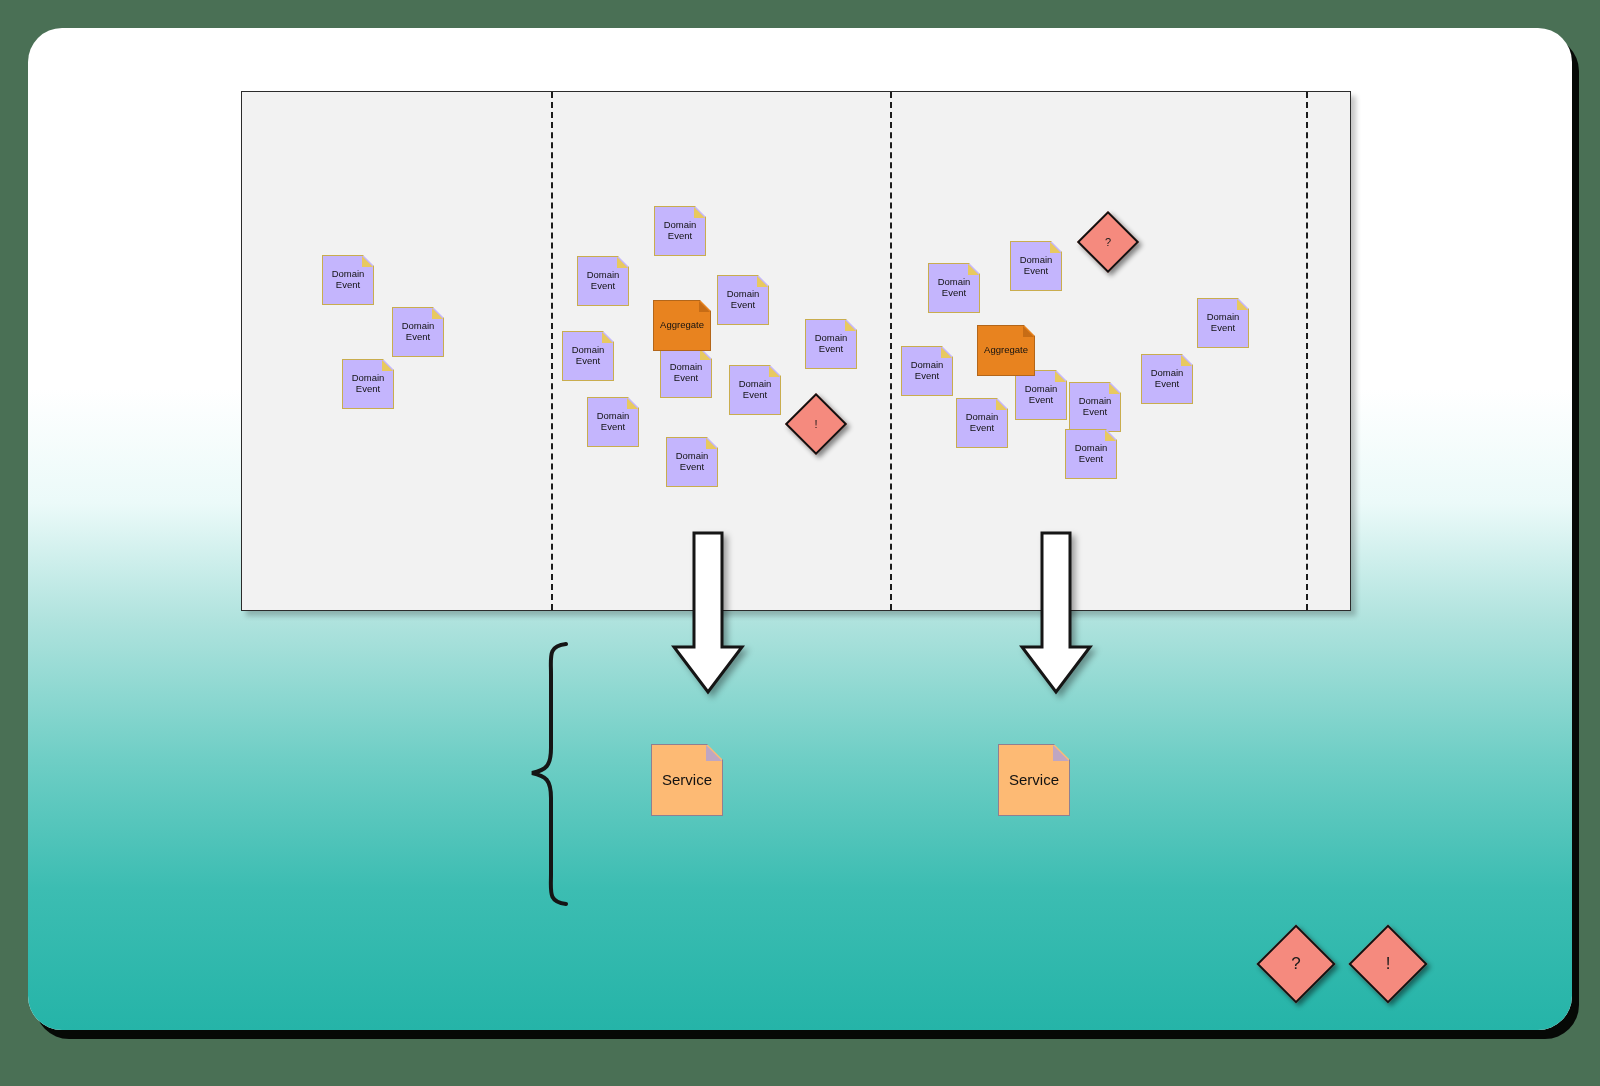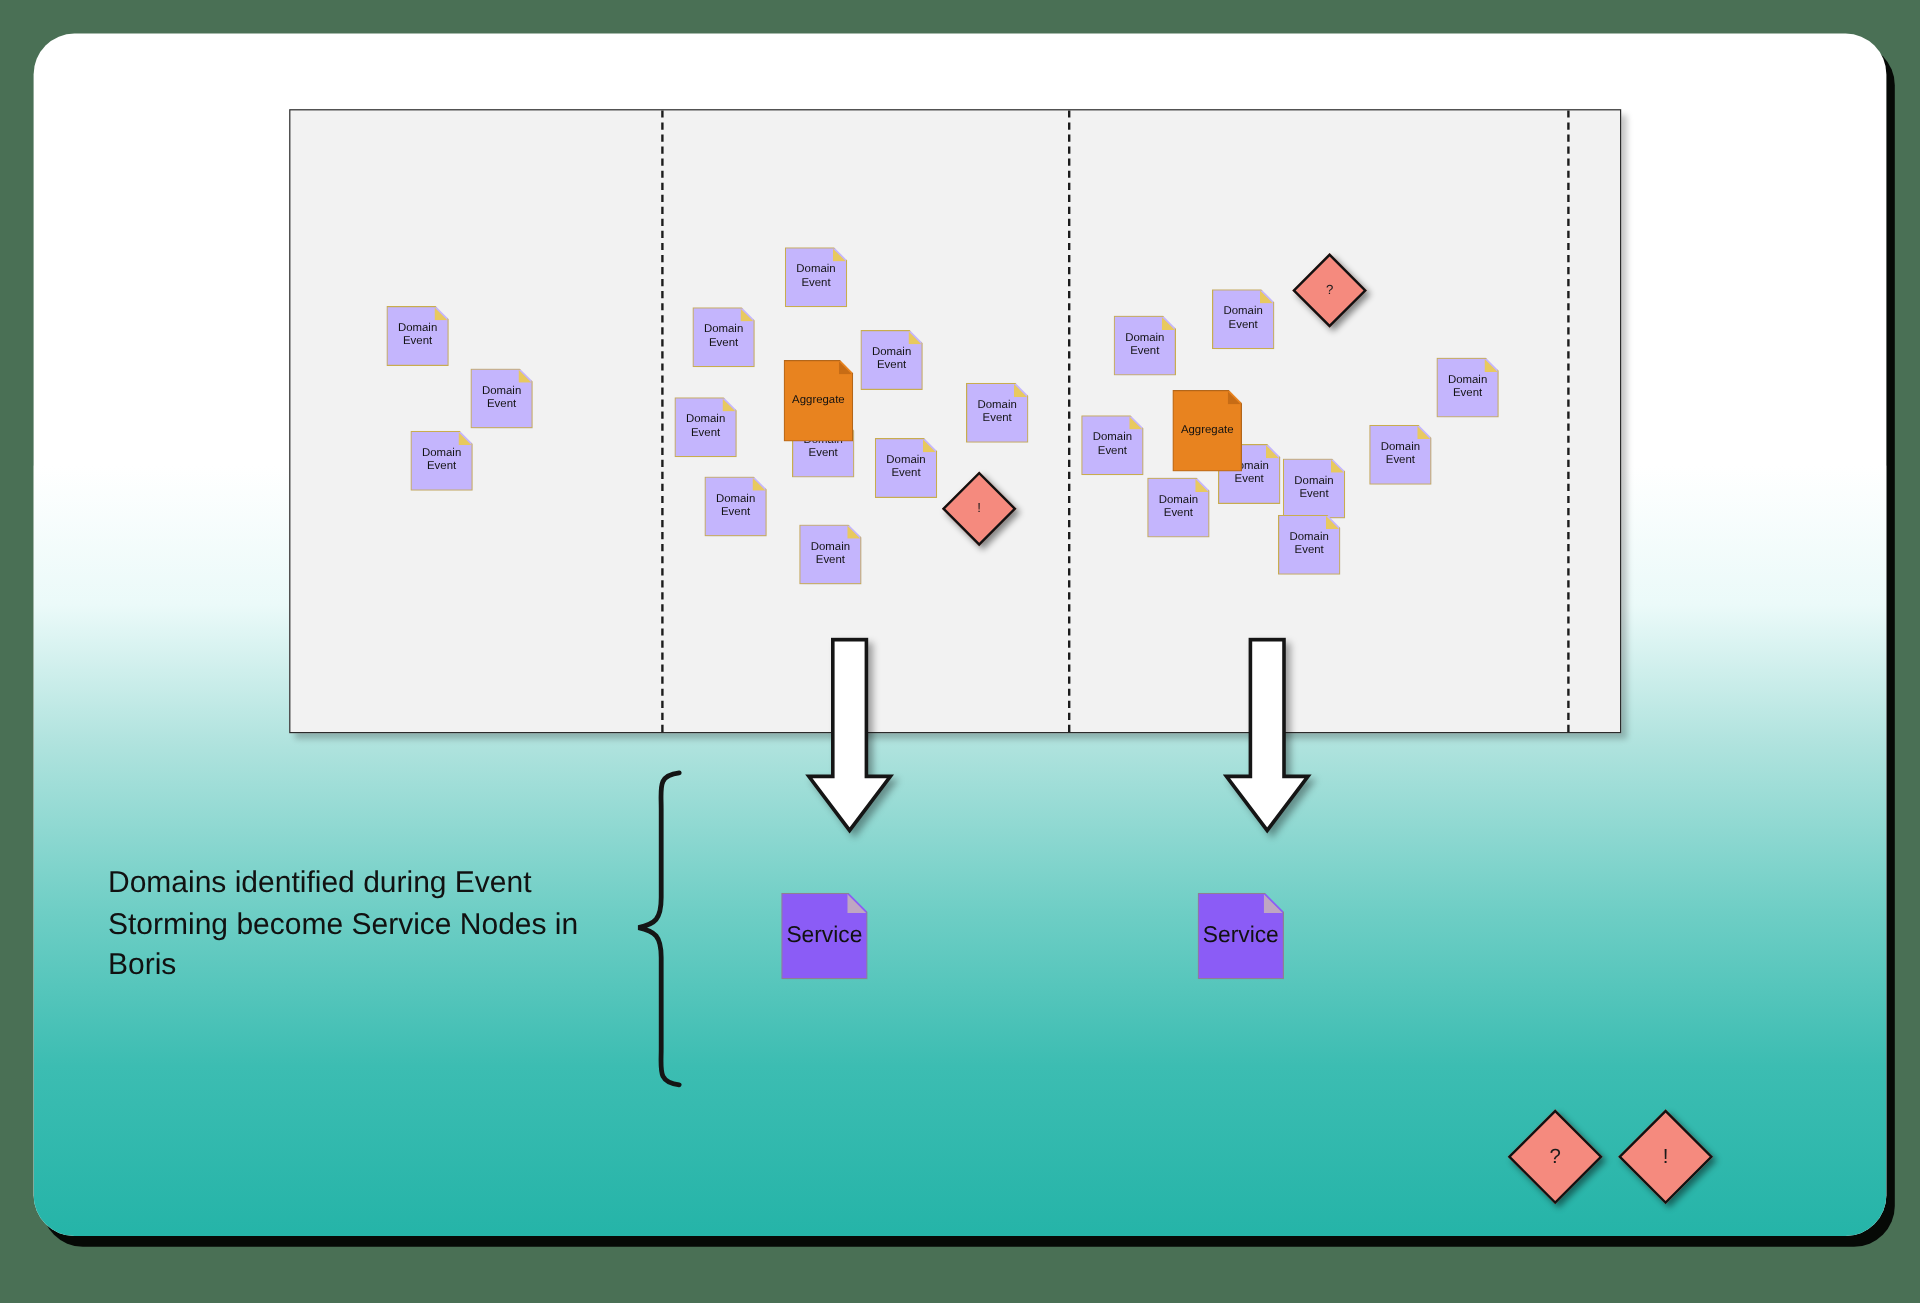--- a/index.html
+++ b/index.html
@@ -103,37 +103,37 @@
     border-color: #c9ad4e;
     clip-path: polygon(0 0, calc(100% - 11px) 0, 100% 11px, 100% 100%, 0 100%);
   }
   .note.domain .fold {
     background: #e8c95f;
     clip-path: polygon(0 0, 100% 100%, 0 100%);
   }
 
   .note.aggregate {
     width: 58px;
-    height: 68px;
+    height: 51px;
     font-size: 9.5px;
     background: #e8831f;
     border-color: #b3661a;
     clip-path: polygon(0 0, calc(100% - 11px) 0, 100% 11px, 100% 100%, 0 100%);
     align-items: center;
   }
   .note.aggregate .fold {
     background: #c76c15;
     clip-path: polygon(0 0, 100% 100%, 0 100%);
   }
 
   .note.service {
     width: 72px;
     height: 72px;
-    font-size: 19px;
-    background: #8b5cf6;
+    font-size: 15px;
+    background: #fdba74;
     border: 1px solid #8f7f91;
     clip-path: polygon(0 0, calc(100% - 16px) 0, 100% 16px, 100% 100%, 0 100%);
   }
   .note.service .fold {
     width: 16px; height: 16px;
     background: #bfa6c2;
     clip-path: polygon(0 0, 100% 100%, 0 100%);
   }
 
   
@@ -342,21 +342,20 @@
       <span class="fold"></span>
       <span class="label">Service</span>
     </div>
 
     <div id="brace">
       <svg width="46" height="268" viewBox="0 0 46 268">
         <path d="M40 4 C 22 6, 25 16, 25 34 L25 108 C25 126, 20 130, 6 133 C20 136, 25 140, 25 158 L25 234 C25 252, 22 262, 40 264" fill="none" stroke="#151515" stroke-width="4" stroke-linecap="round"></path>
       </svg>
     </div>
 
-    <div id="caption">Domains identified during Event Storming become Service Nodes in Boris</div>
 
     <div id="legend">
       <div class="diamond big" style="left:0px;top:8px;width:56px;height:56px;">
         <span class="dshape"></span>
         <span class="dlabel">?</span>
       </div>
       <div class="diamond big" style="left:92px;top:8px;width:56px;height:56px;">
         <span class="dshape"></span>
         <span class="dlabel">!</span>
       </div>

